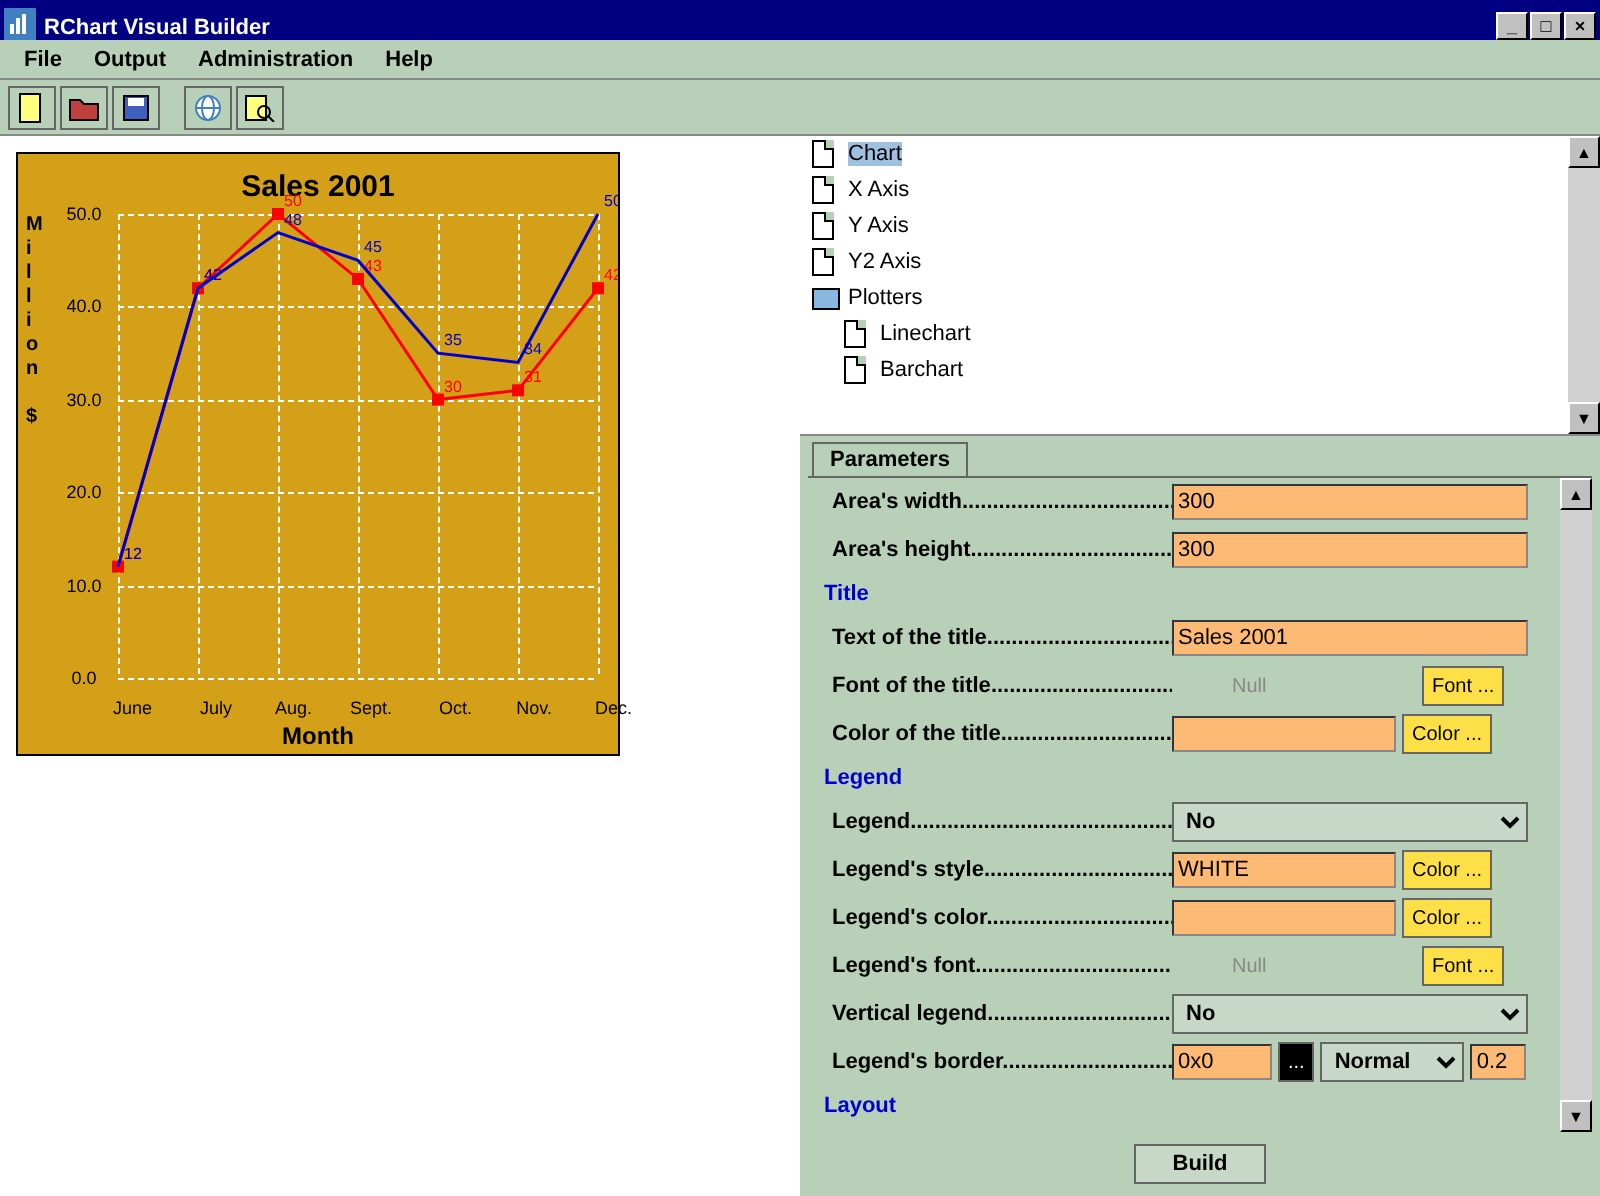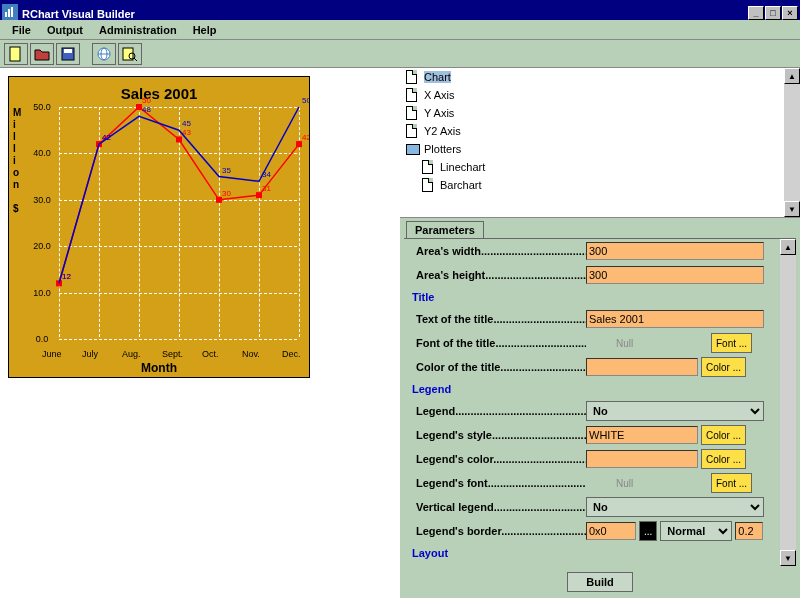--- a/index.html
+++ b/index.html
@@ -26,21 +26,21 @@
 .left-panel { width: 400px; background: #fff; padding: 8px; }
 .right-panel { width: 400px; display: flex; flex-direction: column; background: #b8d0b8; position: relative; }
 
 
 .chart-container { width: 302px; height: 302px; background: #d4a017; border: 1px solid #000; position: relative; }
 .chart-title { position: absolute; top: 8px; left: 0; right: 0; text-align: center; font-weight: bold; font-size: 15px; }
 .ylabel { position: absolute; left: 4px; top: 30px; font-size: 10px; font-weight: bold; width: 12px; line-height: 12px; }
 .ylabel span { display: block; }
 .xlabel { position: absolute; bottom: 2px; left: 0; right: 0; text-align: center; font-weight: bold; font-size: 12px; }
 .ytick { position: absolute; left: 20px; font-size: 9px; text-align: center; width: 26px; }
-.xtick { position: absolute; bottom: 18px; font-size: 9px; text-align: left; width: 34px; }
+.xtick { position: absolute; bottom: 18px; font-size: 9px; text-align: right; width: 34px; }
 .gridline-h { position: absolute; left: 50px; right: 12px; border-top: 1px dashed #fff; }
 .gridline-v { position: absolute; top: 30px; bottom: 40px; border-left: 1px dashed #fff; }
 .chart-svg { position: absolute; top: 0; left: 0; width: 100%; height: 100%; }
 
 
 .tree-panel { background: #fff; height: 150px; overflow-y: auto; position: relative; border-bottom: 1px solid #888; }
 .tree-scroll { position: absolute; right: 0; top: 0; width: 16px; bottom: 0; background: #c0c0c0; display: flex; flex-direction: column; }
 .scroll-btn { height: 16px; background: #c0c0c0; border: 1px solid #fff; border-right-color: #000; border-bottom-color: #000; font-size: 8px; display: flex; align-items: center; justify-content: center; }
 .scroll-track { flex: 1; background: #d0d0d0; }
 .tree-item { display: flex; align-items: center; padding: 1px 6px; font-size: 11px; cursor: pointer; }

